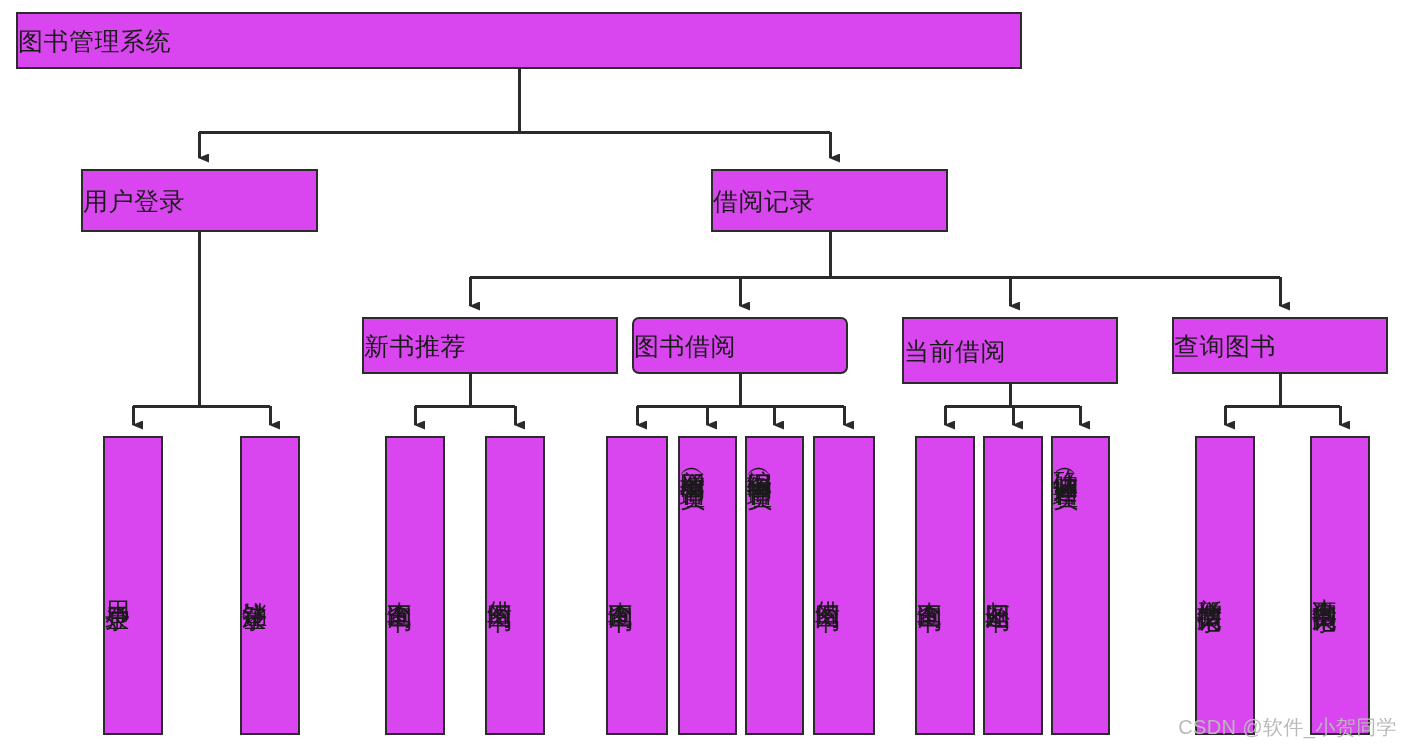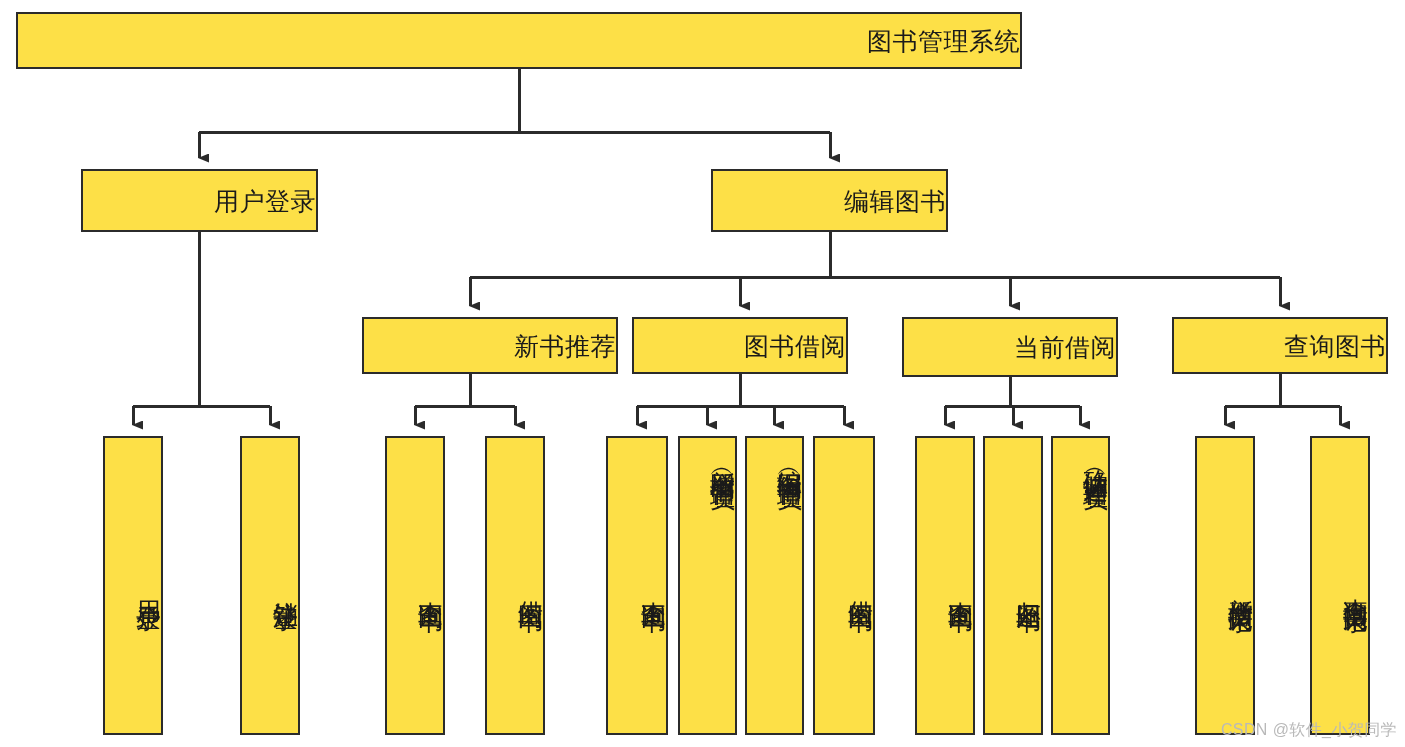--- a/index.html
+++ b/index.html
@@ -21,25 +21,25 @@
   #tree-svg {
     position: absolute;
     left: 0;
     top: 0;
     width: 1405px;
     height: 747px;
   }
   .node-box {
     position: absolute;
     box-sizing: border-box;
-    background: #fde047;
+    background: #d946ef;
     border: 2.2px solid #2b2b2b;
     display: flex;
     align-items: center;
-    justify-content: flex-end;
+    justify-content: flex-start;
     overflow: hidden;
   }
   .node-label {
     color: #1a1a1a;
     line-height: 1.12;
     text-align: center;
     white-space: nowrap;
     letter-spacing: 0.5px;
   }
   .node-root .node-label,
@@ -60,21 +60,21 @@
     line-height: 1;
   }
   .node-leaf.leaf-mid {
     align-items: center;
     padding-top: 0;
   }
   #watermark {
     position: absolute;
     right: 8px;
     bottom: 6px;
-    font-size: 16px;
+    font-size: 20px;
     color: #b9b9b9;
     letter-spacing: 0.4px;
     user-select: none;
     white-space: nowrap;
   }
 </style>
 </head>
 <body>
 
 <div id="diagram-root">
@@ -130,30 +130,30 @@
   </svg>
 
   <div class="node-box node-root" style="left: 16px; top: 12px; width: 1006px; height: 57px;">
     <span class="node-label">图书管理系统</span>
   </div>
 
   <div class="node-box node-l2" style="left: 81px; top: 169px; width: 237px; height: 63px;">
     <span class="node-label">用户登录</span>
   </div>
   <div class="node-box node-l2" style="left: 711px; top: 169px; width: 237px; height: 63px;">
-    <span class="node-label">编辑图书</span>
+    <span class="node-label">借阅记录</span>
   </div>
 
   <div class="node-box node-l3" style="left: 362px; top: 317px; width: 256px; height: 57px;">
     <span class="node-label">新书推荐</span>
   </div>
-  <div class="node-box node-l3" style="left: 632px; top: 317px; width: 216px; height: 57px;">
+  <div class="node-box node-l3" style="left: 632px; top: 317px; width: 216px; height: 57px; border-radius: 7px;">
     <span class="node-label">图书借阅</span>
   </div>
-  <div class="node-box node-l3" style="left: 902px; top: 317px; width: 216px; height: 60px;">
+  <div class="node-box node-l3" style="left: 902px; top: 317px; width: 216px; height: 67px;">
     <span class="node-label">当前借阅</span>
   </div>
   <div class="node-box node-l3" style="left: 1172px; top: 317px; width: 216px; height: 57px;">
     <span class="node-label">查询图书</span>
   </div>
 
   <div class="node-box node-leaf leaf-mid" style="left: 103px; top: 436px; width: 60px; height: 299px;">
     <span class="node-label">用户登录</span>
   </div>
   <div class="node-box node-leaf leaf-mid" style="left: 240px; top: 436px; width: 60px; height: 299px;">

